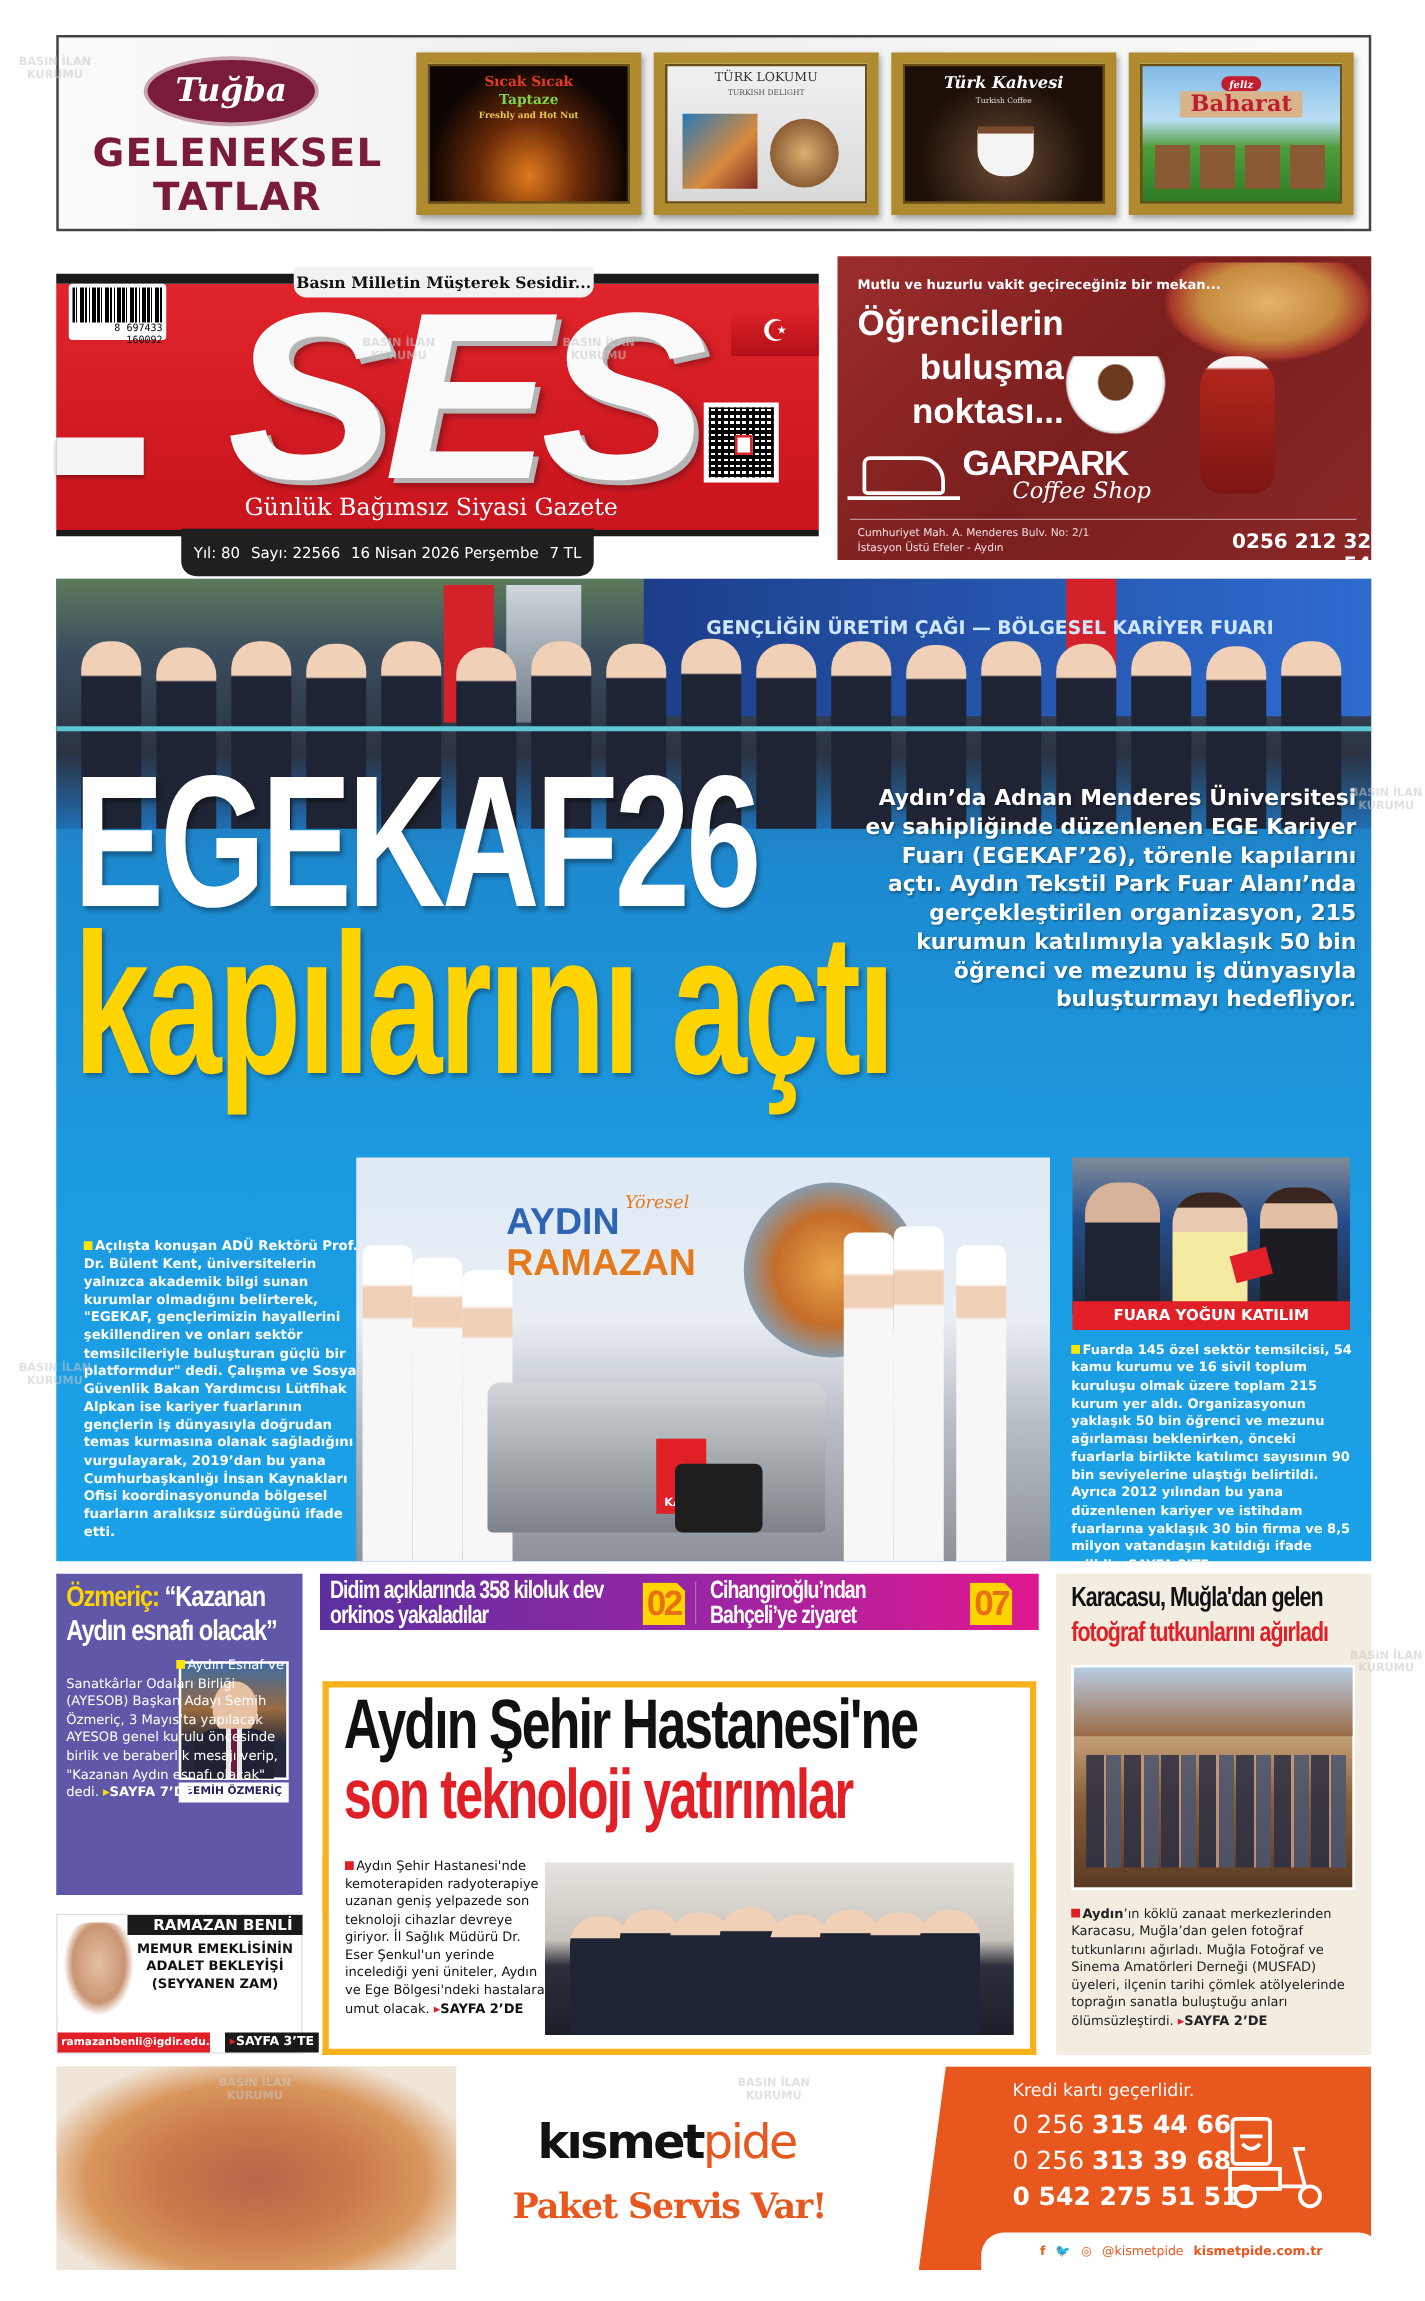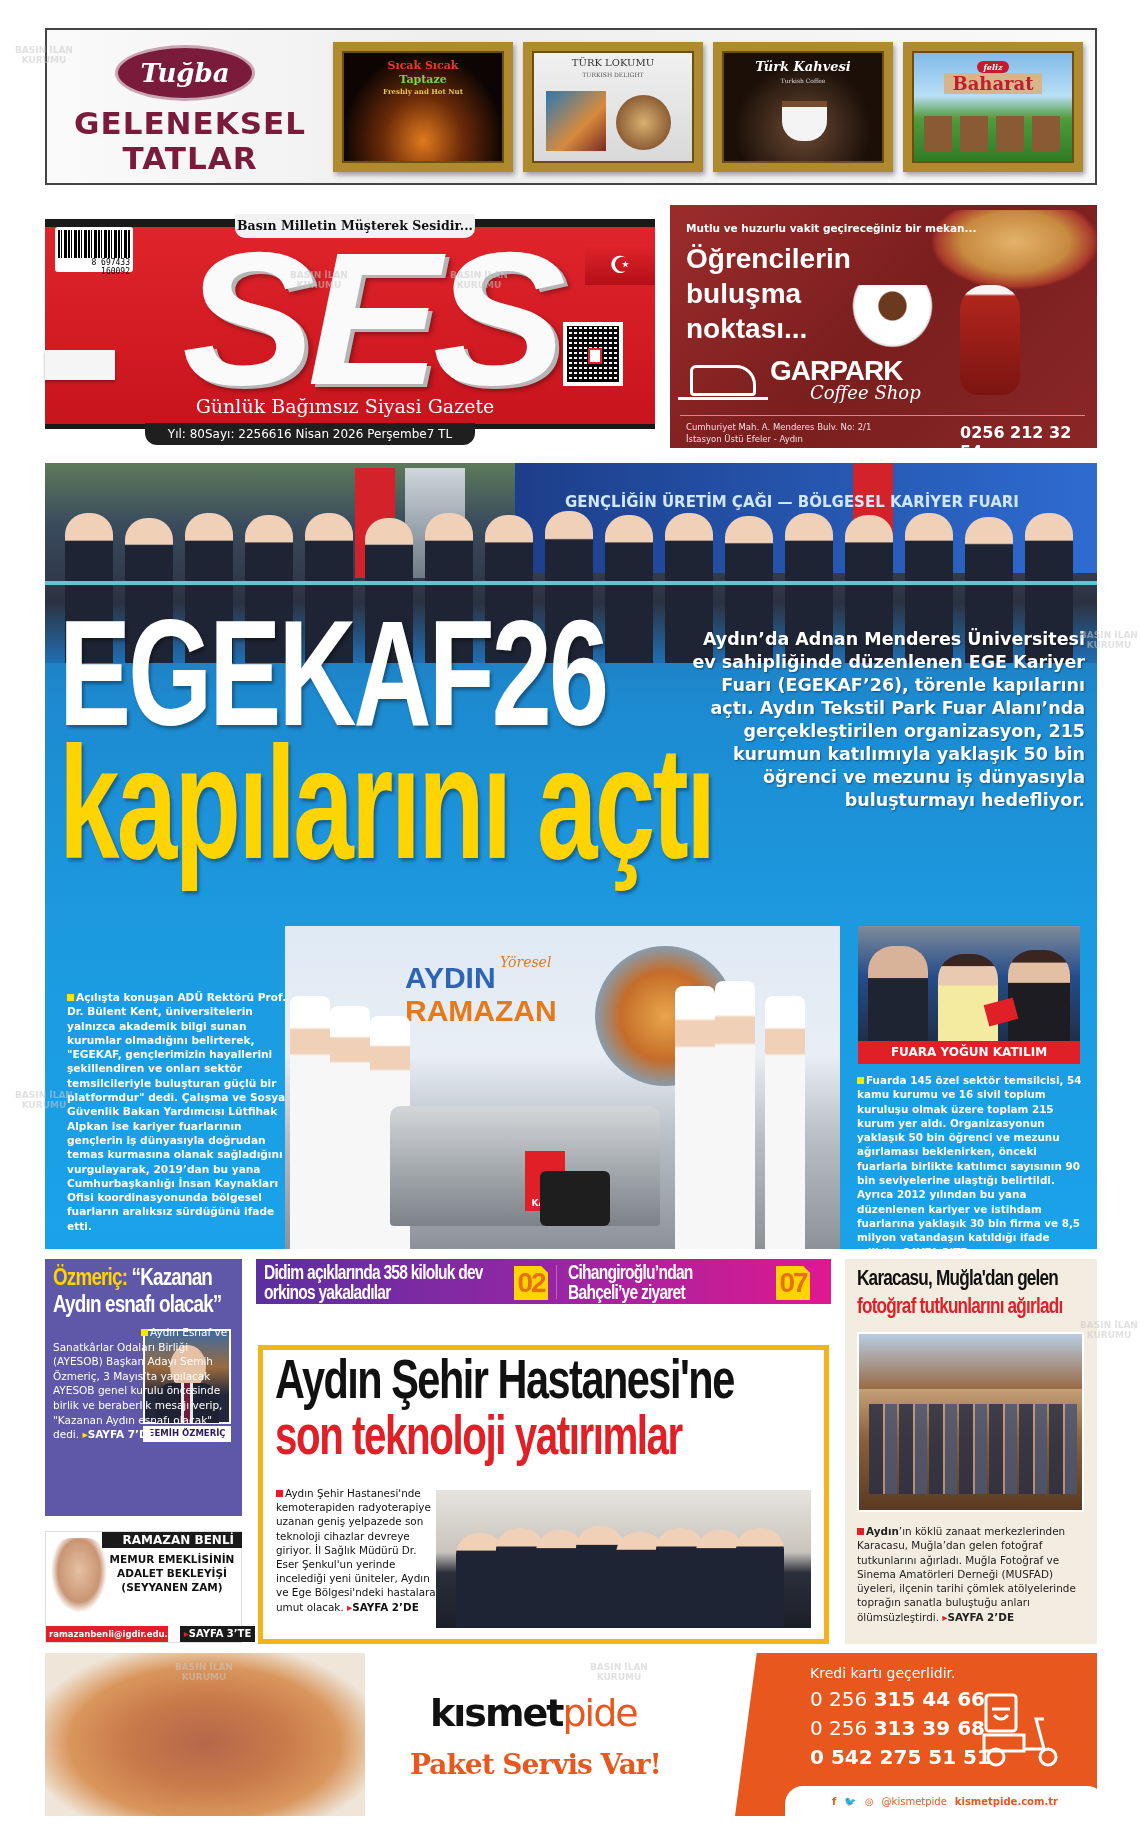--- a/index.html
+++ b/index.html
@@ -28,25 +28,25 @@
   #barcode .num { font-family:"DejaVu Sans Mono",monospace; font-size: 8px; text-align:right; color:#000; }
   #ses-logo { left: 60px; top: 25px; width: 530px; height: 175px; font-family:"Liberation Sans",sans-serif; font-weight:900; font-size: 200px; line-height: 175px; color:#fafafa; letter-spacing: -8px; text-align:center; font-style: italic; text-shadow: 4px 4px 0 #b5b5b5, 6px 6px 6px rgba(0,0,0,.35); transform: scaleY(0.95); }
   #mast-bar-left { left: 0; top: 145px; width: 70px; height: 30px; background:#f5f5f5; box-shadow: 0 2px 3px rgba(0,0,0,.3); }
   #flag { left: 540px; top: 40px; width: 70px; height: 40px; background: linear-gradient(180deg,#e0242b,#b40f17); display:flex; align-items:center; justify-content:center; color:#fff; font-size: 24px; }
   #qr { left: 518px; top: 117px; width: 60px; height: 64px; background:#fff; padding: 4px; }
   #qr .code { width: 100%; height: 100%; background:
       repeating-linear-gradient(0deg,#000 0 3px,#fff 3px 5px),
       repeating-linear-gradient(90deg,#000 0 2px,#fff 2px 5px); background-blend-mode: multiply; position:relative; }
   #qr .code::after { content:""; position:absolute; left:40%; top:40%; width: 20%; height: 20%; border:2px solid #e0242b; background:#fff; }
   #mast-subtitle { left: 100px; top: 190px; width: 400px; text-align:center; font-family:"DejaVu Serif",serif; font-size: 19px; color:#fff; }
-  #info-bar { left: 100px; top: 218px; width: 330px; height: 22px; background:#1f1f1f; border-radius: 0 0 12px 12px; display:flex; justify-content:center; align-items:center; color:#fff; font-family:"DejaVu Sans",sans-serif; font-size: 12px; padding: 0 10px; }
+  #info-bar { left: 100px; top: 218px; width: 330px; height: 38px; background:#1f1f1f; border-radius: 0 0 12px 12px; display:flex; justify-content:space-between; align-items:center; color:#fff; font-family:"DejaVu Sans",sans-serif; font-size: 12px; padding: 0 10px; }
   #mast-bottom-line { left: 0; top: 219px; width: 610px; height: 5px; background:#1a1a1a; }
 
   
-  #garpark { left: 670px; top: 205px; width: 427px; height: 243px; background: linear-gradient(135deg,#9c2c2c 0%,#7a1e1e 50%,#8a2727 100%); overflow:hidden; }
+  #garpark { left: 670px; top: 205px; width: 427px; height: 243px; background: linear-gradient(135deg,#9c2c2c 0%,#7a1e1e 50%,#8a2727 100%); overflow:hidden;text-align:right; }
   #gp-tag { left: 16px; top: 17px; font-size: 10.5px; color:#fff; font-weight:700; }
   #gp-head { left: 16px; top: 36px; font-family:"Liberation Sans",sans-serif; font-weight:700; font-size: 28px; line-height: 35px; color:#fff; }
   #gp-brand { left: 100px; top: 150px; font-family:"Liberation Sans",sans-serif; font-weight:900; font-size: 28px; color:#fff; letter-spacing: -1px; }
   #gp-coffee { left: 140px; top: 177px; font-family:"DejaVu Serif",serif; font-style:italic; font-size: 18px; color:#fff; }
   #gp-train { left: 8px; top: 150px; width: 90px; height: 45px; border-bottom: 3px solid #fff; }
   #gp-train::before { content:""; position:absolute; left: 12px; top: 10px; width: 60px; height: 25px; border: 3px solid #fff; border-radius: 6px 20px 4px 4px; }
   #gp-sep { left: 10px; top: 210px; width: 405px; height: 1px; background: rgba(255,255,255,.5); }
   #gp-addr1 { left: 16px; top: 217px; font-size: 8.5px; color:#f0dede; }
   #gp-addr2 { left: 16px; top: 229px; font-size: 8.5px; color:#f0dede; }
   #gp-phone { left: 290px; top: 218px; font-size: 16px; font-weight:700; color:#fff; }

